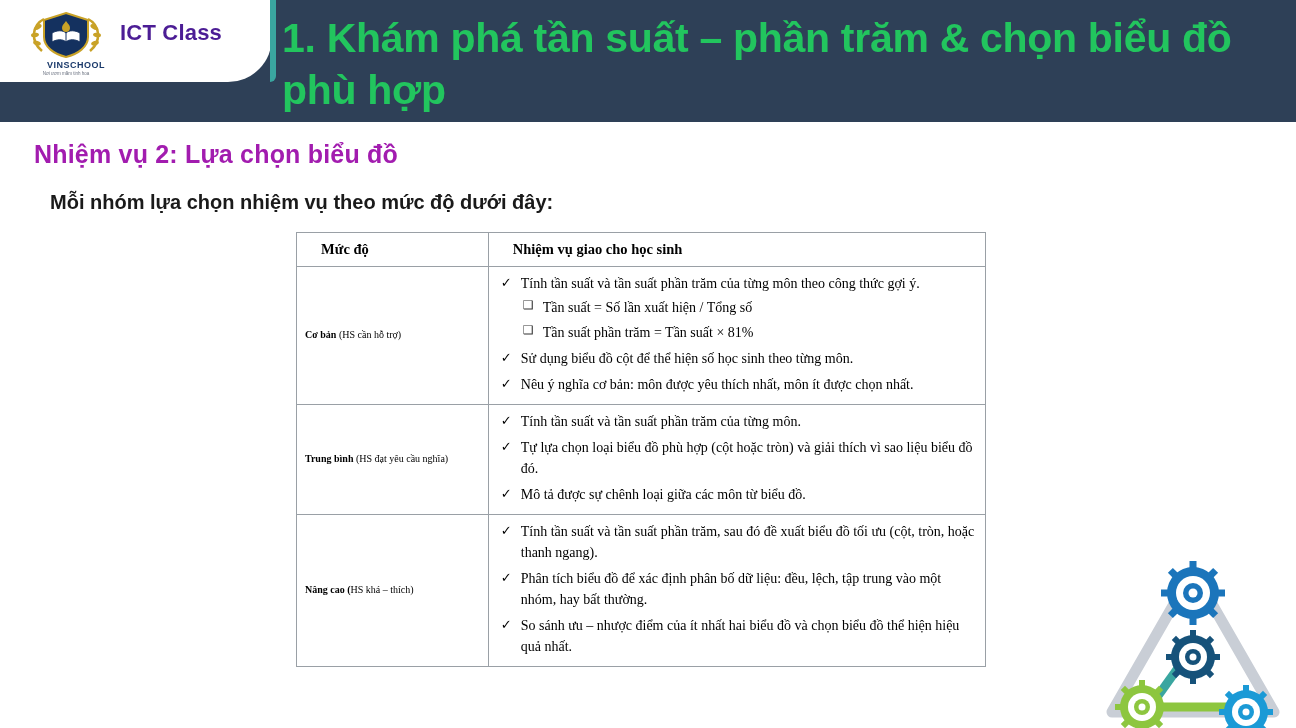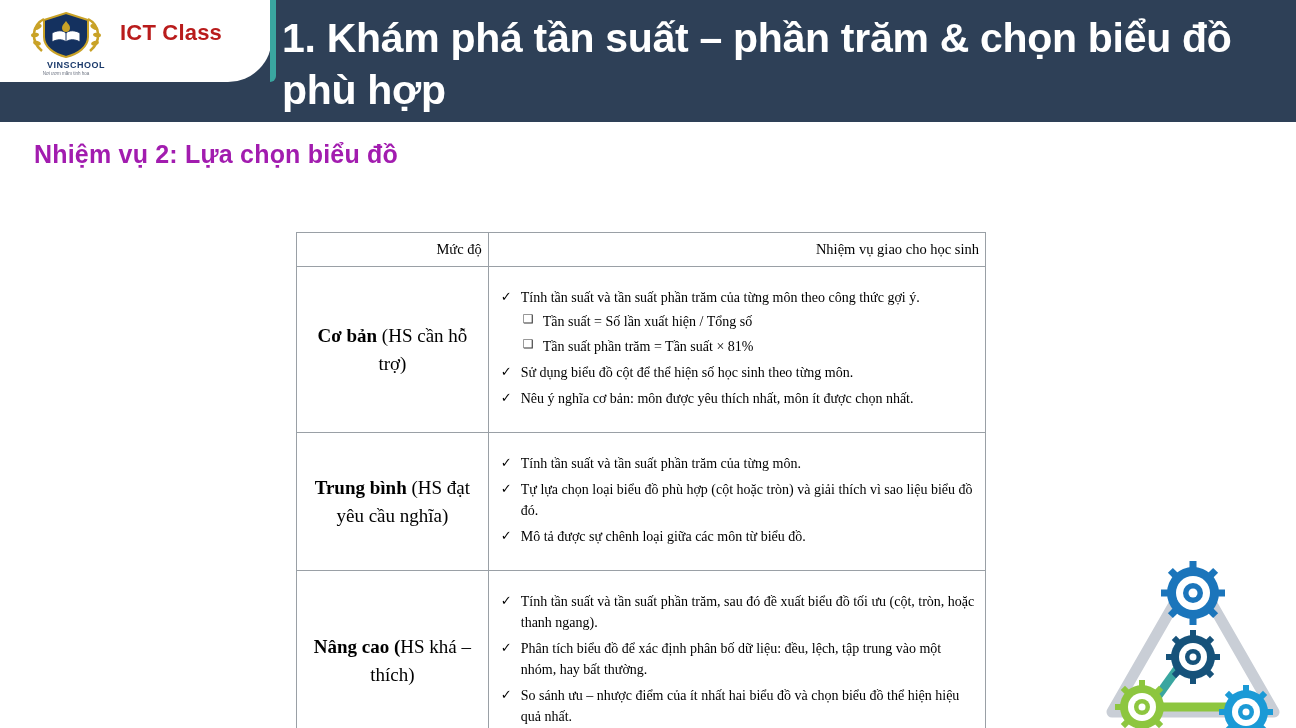--- a/index.html
+++ b/index.html
@@ -62,28 +62,28 @@
   .logo-tag {
     font-size: 4.5px;
     color: #6b7280;
     margin-top: 1px;
   }
   .ict-label {
     position: absolute;
     left: 120px; top: 20px;
     font-size: 22px;
     font-weight: bold;
-    color: #b91c1c;
+    color: #4c1d95;
     letter-spacing: 0.2px;
   }
   .header-title {
     position: absolute;
     left: 282px; top: 12px;
     width: 1000px;
-    color: #ffffff;
+    color: #22c55e;
     font-size: 41px;
     font-weight: bold;
     line-height: 1.28;
     letter-spacing: -0.3px;
   }
 
   
   .task-heading {
     position: absolute;
     left: 34px; top: 140px;
@@ -105,34 +105,33 @@
     position: absolute;
     left: 296px; top: 232px;
     width: 690px;
     border-collapse: collapse;
     font-family: "Liberation Serif", serif;
     background: #ffffff;
   }
   .lv-table td, .lv-table th {
     border: 1px solid #9aa0a6;
     vertical-align: middle;
-    padding: 18px 8px;
+    padding: 4px 8px;
   }
   .lv-table thead th {
     font-size: 14.5px;
-    font-weight: normal;
-    text-align: right;
-    padding: 8px 6px;
+    font-weight: bold;
+    text-align: left;
+    padding: 8px 24px;
     color: #000;
   }
   .col-level { width: 192px; }
   .col-task  { width: 498px; }
   .cell-level {
-    text-align: center;
-    font-size: 19px;
+    font-size: 10px;
     color: #000;
     line-height: 1.45;
   }
   .cell-level b { font-weight: bold; }
   .cell-task {
     font-size: 14px;
     color: #000;
     line-height: 1.5;
     padding: 8px 10px 8px 6px;
   }
@@ -204,20 +203,21 @@
         <div class="logo-sub">VINSCHOOL</div>
         <div class="logo-tag">Nơi ươm mầm tinh hoa</div>
       </div>
       <div class="ict-label">ICT Class</div>
     </div>
 
     <div class="header-title">1. Khám phá tần suất – phần trăm &amp; chọn biểu đồ phù hợp</div>
   </div>
 
   <div class="task-heading">Nhiệm vụ 2: Lựa chọn biểu đồ</div>
+  <div class="task-sub">Mỗi nhóm lựa chọn nhiệm vụ theo mức độ dưới đây:</div>
 
   <table class="lv-table">
     <thead>
       <tr>
         <th class="col-level">Mức độ</th>
         <th class="col-task">Nhiệm vụ giao cho học sinh</th>
       </tr>
     </thead>
     <tbody>
 

